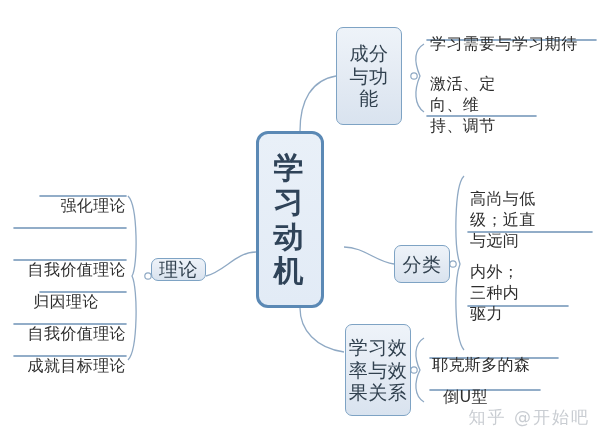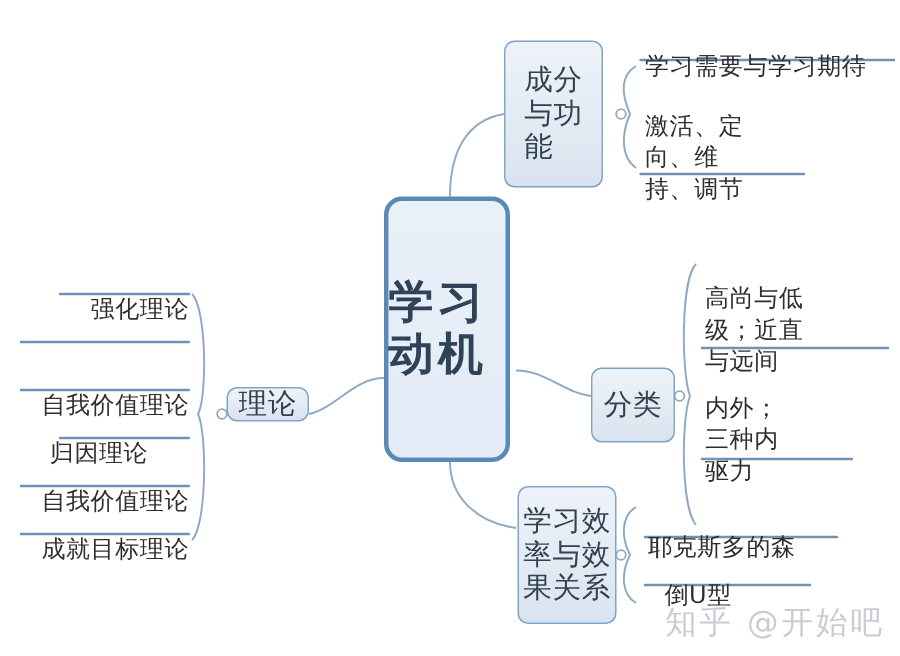--- a/index.html
+++ b/index.html
@@ -13,20 +13,21 @@
     position:relative;
     width:600px;height:437px;
   }
   #wires{position:absolute;left:0;top:0;width:600px;height:437px;}
 
   
   .node{
     position:absolute;
     box-sizing:border-box;
     display:flex;align-items:center;justify-content:center;
+    text-align:center;
     color:#31414f;
     background:linear-gradient(180deg,#eef3f9 0%,#e3eaf3 55%,#d9e3ef 100%);
     border:1px solid #7ea3c4;
     border-radius:7px;
     line-height:1.18;
     letter-spacing:.5px;
     z-index:3;
   }
   .node.root{
     background:linear-gradient(180deg,#e9f0f8 0%,#e2ebf6 100%);
@@ -50,21 +51,21 @@
     white-space:pre-line;
     z-index:3;
   }
   .leaf.right{text-align:left;}
   .leaf.left{text-align:right;}
 
   .wm{
     position:absolute;
     right:10px;bottom:8px;
     color:#c9cdd2;
-    font-size:21px;
+    font-size:17px;
     letter-spacing:2px;
     z-index:4;
     white-space:nowrap;
   }
 </style>
 </head>
 <body>
 
 <div id="map">
 
@@ -121,21 +122,21 @@
     </g>
 
     <g fill="#ffffff" stroke="#8fa9c4" stroke-width="1.2">
       <circle cx="414" cy="76" r="3.2"></circle>
       <circle cx="453" cy="264" r="3.2"></circle>
       <circle cx="414" cy="370" r="3.2"></circle>
       <circle cx="148" cy="276" r="3.2"></circle>
     </g>
   </svg>
 
-  <div class="node root" style="left:256px;top:131px;width:84px;height:177px;">
+  <div class="node root" style="left:256px;top:131px;width:68px;height:177px;">
     <span>学习动机</span>
   </div>
 
   <div class="node branch" style="left:336px;top:27px;width:66px;height:98px;white-space:pre-line;">
     <span>成分
 与功
 能</span>
   </div>
   <div class="leaf right" style="left:430px;top:12px;">
     <span>学习需要与学习期待</span>
@@ -158,21 +159,21 @@
   <div class="leaf left" style="left:6px;top:270px;width:120px;text-align:center;">
     <span>归因理论</span>
   </div>
   <div class="leaf left" style="left:6px;top:302px;width:120px;">
     <span>自我价值理论</span>
   </div>
   <div class="leaf left" style="left:6px;top:334px;width:120px;">
     <span>成就目标理论</span>
   </div>
 
-  <div class="node branch" style="left:394px;top:245px;width:56px;height:50px;">
+  <div class="node branch" style="left:394px;top:245px;width:56px;height:38px;">
     <span>分类</span>
   </div>
   <div class="leaf right" style="left:470px;top:167px;">
     <span>高尚与低
 级；近直
 与远间</span>
   </div>
   <div class="leaf right" style="left:470px;top:240px;">
     <span>内外；
 三种内

